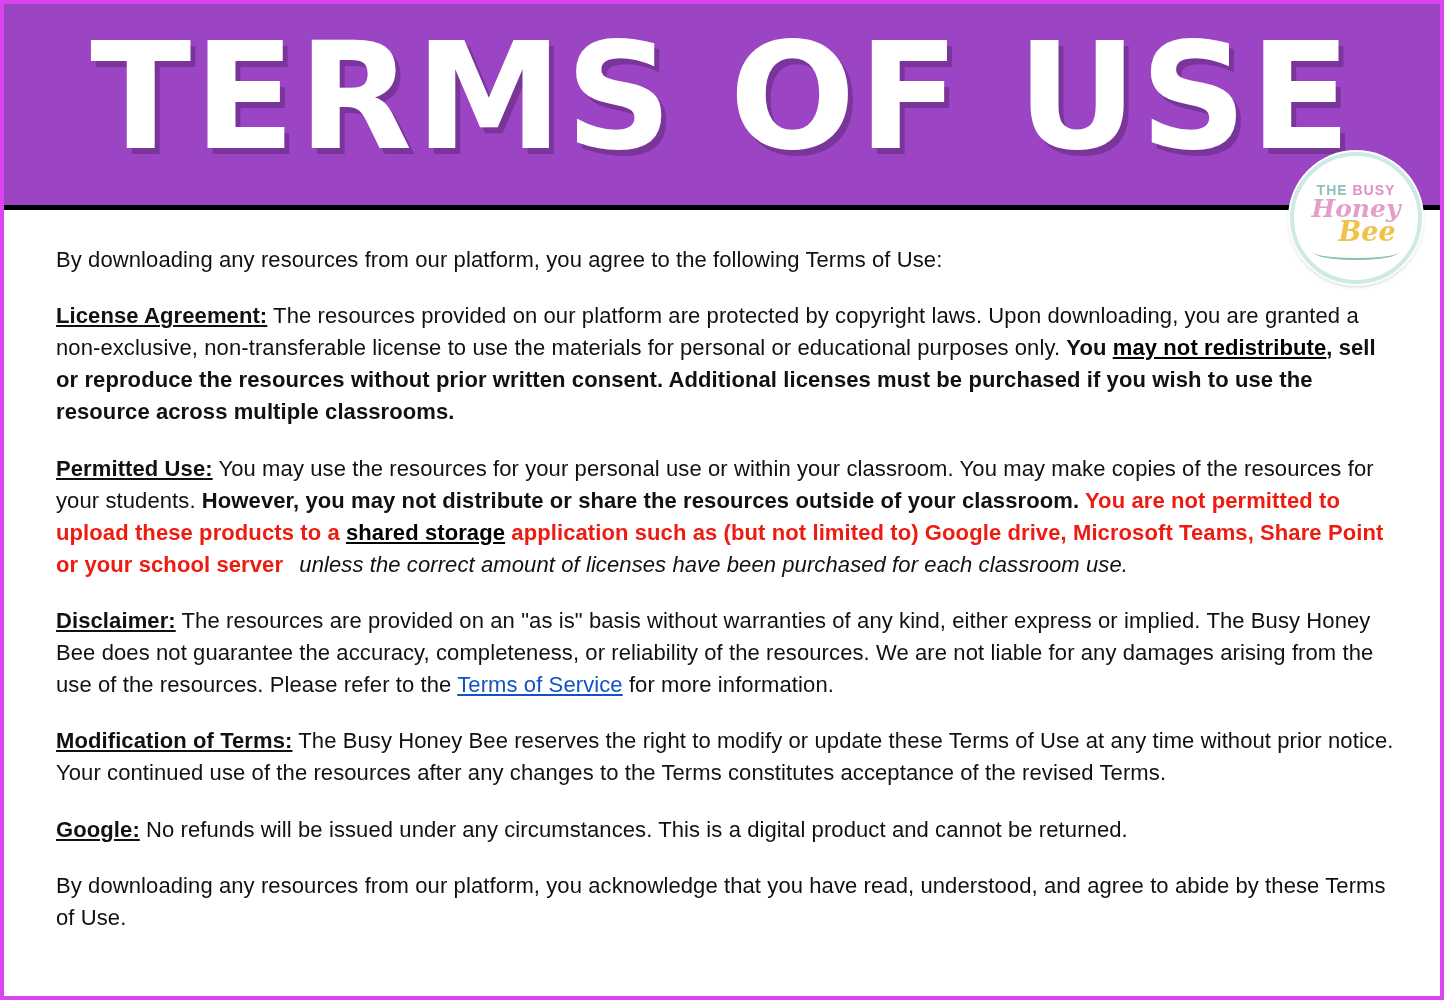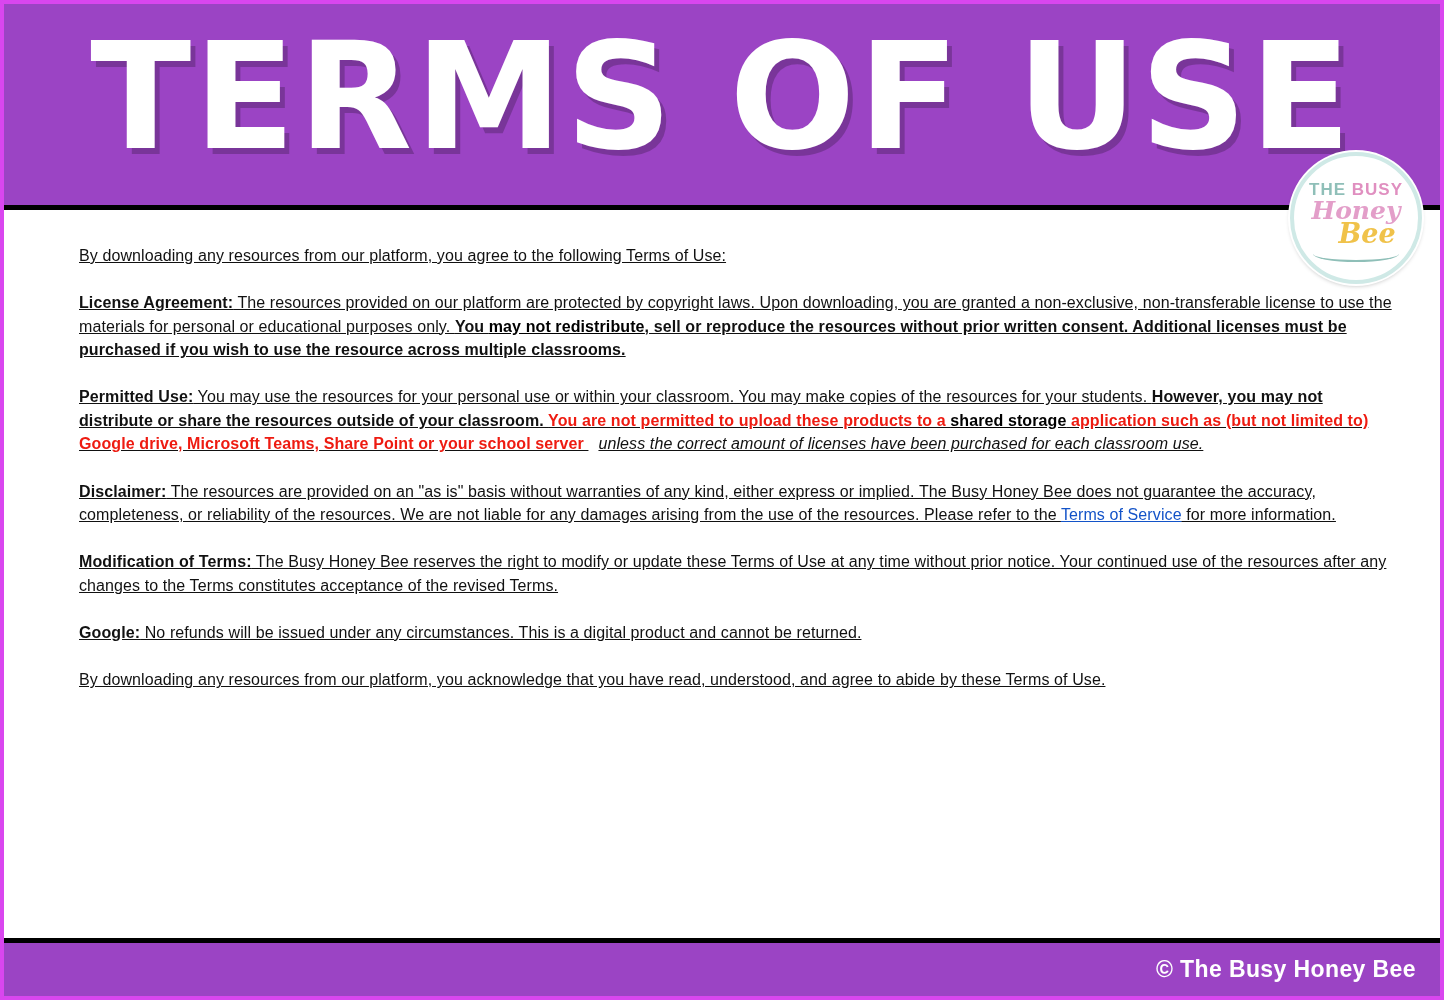--- a/index.html
+++ b/index.html
@@ -59,21 +59,21 @@
     box-shadow: 0 0 0 2px #ffffff, 0 2px 4px rgba(0,0,0,0.25);
     z-index: 5;
     display: flex;
     flex-direction: column;
     align-items: center;
     justify-content: center;
     overflow: hidden;
   }
   .logo-line1 {
     font-family: "Liberation Sans", sans-serif;
-    font-size: 17px;
+    font-size: 14px;
     font-weight: bold;
     letter-spacing: 1px;
     color: #8fbfb8;
     margin-top: 6px;
   }
   .logo-line1 b { color: #e08fc0; }
   .logo-line2 {
     font-family: "DejaVu Serif", serif;
     font-style: italic;
     font-size: 25px;
@@ -94,26 +94,25 @@
   }
   .logo-swoosh {
     width: 86px;
     height: 14px;
     margin-top: 0px;
     border-bottom: 2px solid #8fbfb8;
     border-radius: 0 0 50% 50%;
   }
   
   .content {
-    padding: 34px 46px 10px 75px;
-    font-size: 16px;
+    padding: 34px 46px 10px 52px;
+    font-size: 22px;
     line-height: 1.46;
     color: #111111;
     letter-spacing: 0.1px;
-    text-decoration: underline;
   }
   .para {
     margin: 0 0 24px 0;
   }
   .para:last-child { margin-bottom: 0; }
   .term {
     font-weight: bold;
     text-decoration: underline;
   }
   .b { font-weight: bold; }
@@ -188,17 +187,14 @@
     <p class="para">
       <span class="term">Google:</span><span> No refunds will be issued under any circumstances. This is a digital product and cannot be returned.</span>
     </p>
 
     <p class="para">
       <span>By downloading any resources from our platform, you acknowledge that you have read, understood, and agree to abide by these Terms of Use.</span>
     </p>
 
   </div>
 
-  <div class="footer">
-    <div class="footer-text">© The Busy Honey Bee</div>
-  </div>
 
 </div>
 
 </body></html>

